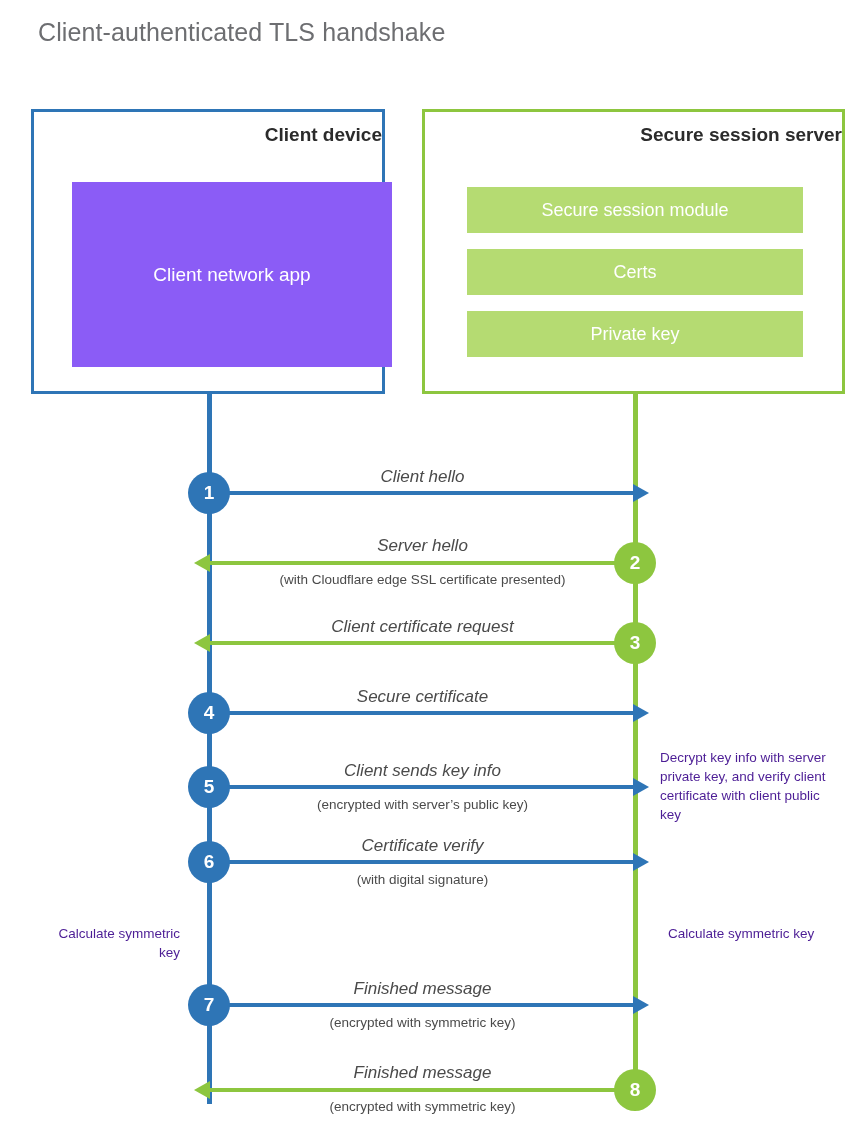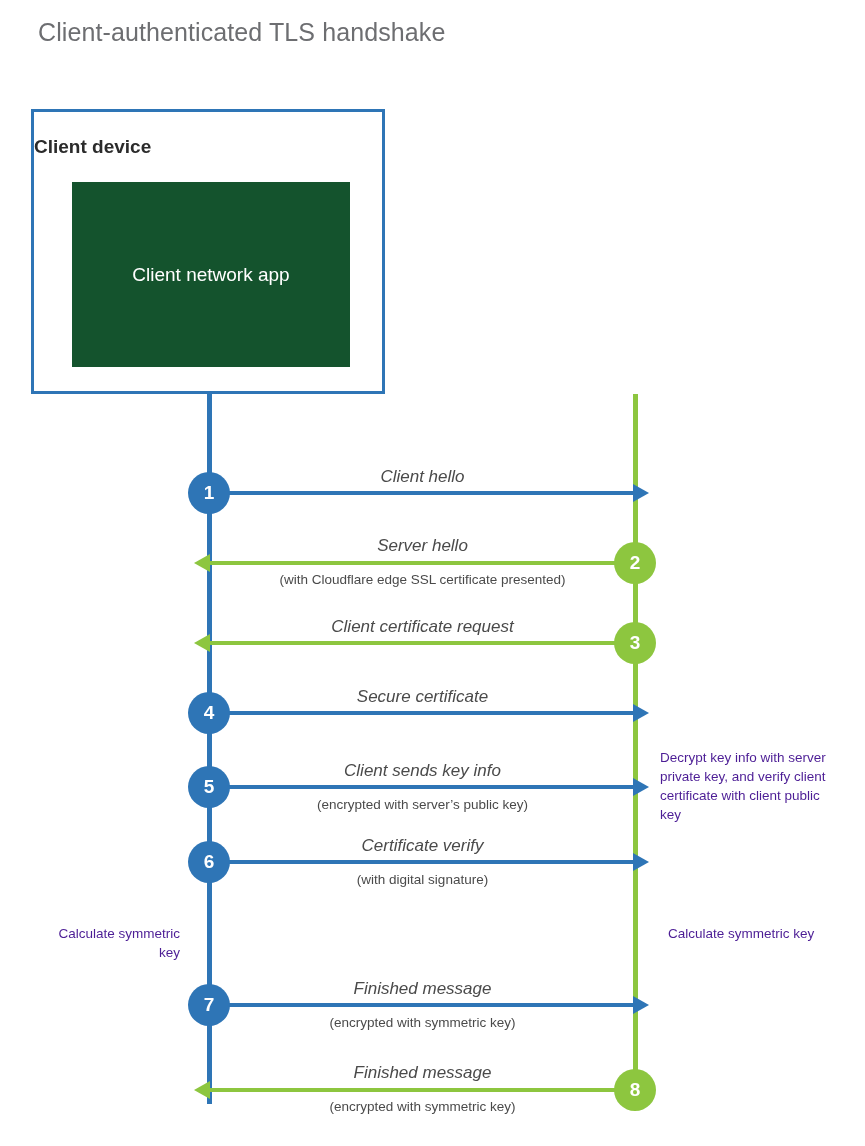--- a/index.html
+++ b/index.html
@@ -19,27 +19,27 @@
     font-size:25px;font-weight:400;color:#6d6e71;
     letter-spacing:.1px;white-space:nowrap;margin-left:9px;
   }
 
   
   .entity-box{position:absolute;background:#fff;box-sizing:border-box;}
   #client-box{left:31px;top:109px;width:354px;height:285px;border:3px solid #2E75B6;}
   #server-box{left:422px;top:109px;width:423px;height:285px;border:3px solid #8DC63F;}
 
   .entity-title{
-    position:absolute;left:0;right:0;top:24px;
-    text-align:left;font-size:19px;font-weight:bold;color:#2b2b2b;
+    position:absolute;left:0;right:0;top:12px;
+    text-align:right;font-size:19px;font-weight:bold;color:#2b2b2b;
   }
 
   #client-app{
-    position:absolute;left:38px;top:70px;width:278px;height:185px;
-    background:#14532d;
+    position:absolute;left:38px;top:70px;width:320px;height:185px;
+    background:#8b5cf6;
     display:flex;align-items:center;justify-content:center;
     text-align:center;color:#ffffff;font-size:19px;line-height:28px;
   }
   .server-bar{
     position:absolute;left:42px;width:336px;height:46px;
     background:#B5DB72;
     display:flex;align-items:center;justify-content:center;
     color:#ffffff;font-size:18px;
   }
   #server-bar-0{top:75px;}
@@ -90,20 +90,26 @@
 
 <div class="stage">
 
   <div id="page-title">Client-authenticated TLS handshake</div>
 
   <div class="entity-box" id="client-box">
     <div class="entity-title">Client device</div>
     <div id="client-app">Client network app</div>
   </div>
 
+  <div class="entity-box" id="server-box">
+    <div class="entity-title">Secure session server</div>
+    <div class="server-bar" id="server-bar-0">Secure session module</div>
+    <div class="server-bar" id="server-bar-1">Certs</div>
+    <div class="server-bar" id="server-bar-2">Private key</div>
+  </div>
 
   <div class="lifeline" id="client-lifeline"></div>
   <div class="lifeline" id="server-lifeline"></div>
 
   <div class="msg-label" style="left:210px;top:467px;width:425px;">Client hello</div>
   <div class="arrow blue" style="left:209px;top:491px;width:425px;">
       <span class="head"></span>
     </div>
   <div class="step-circle client" style="top:472px;">1</div>
 

